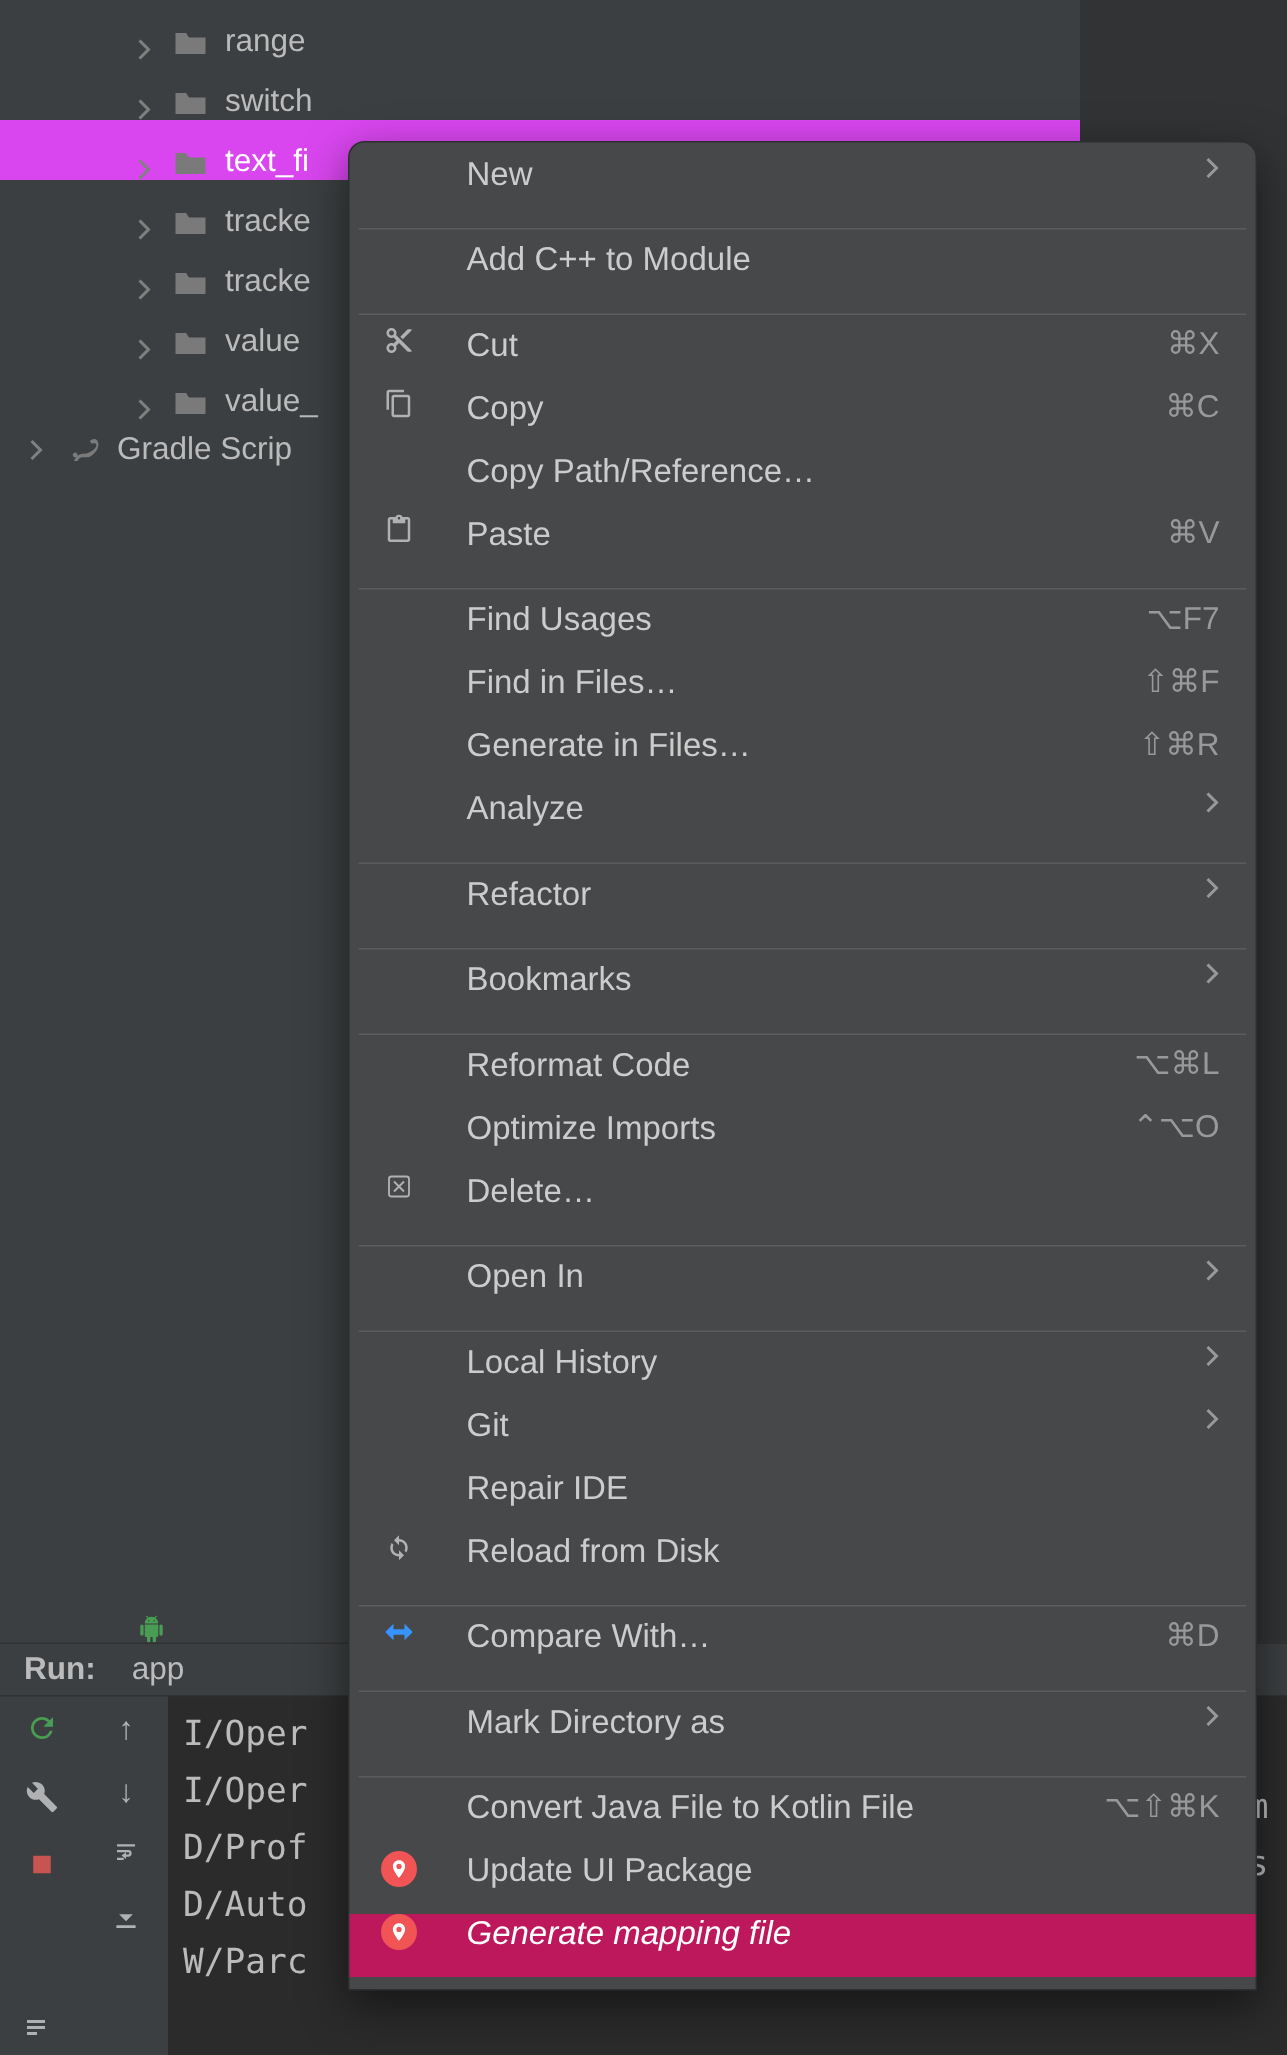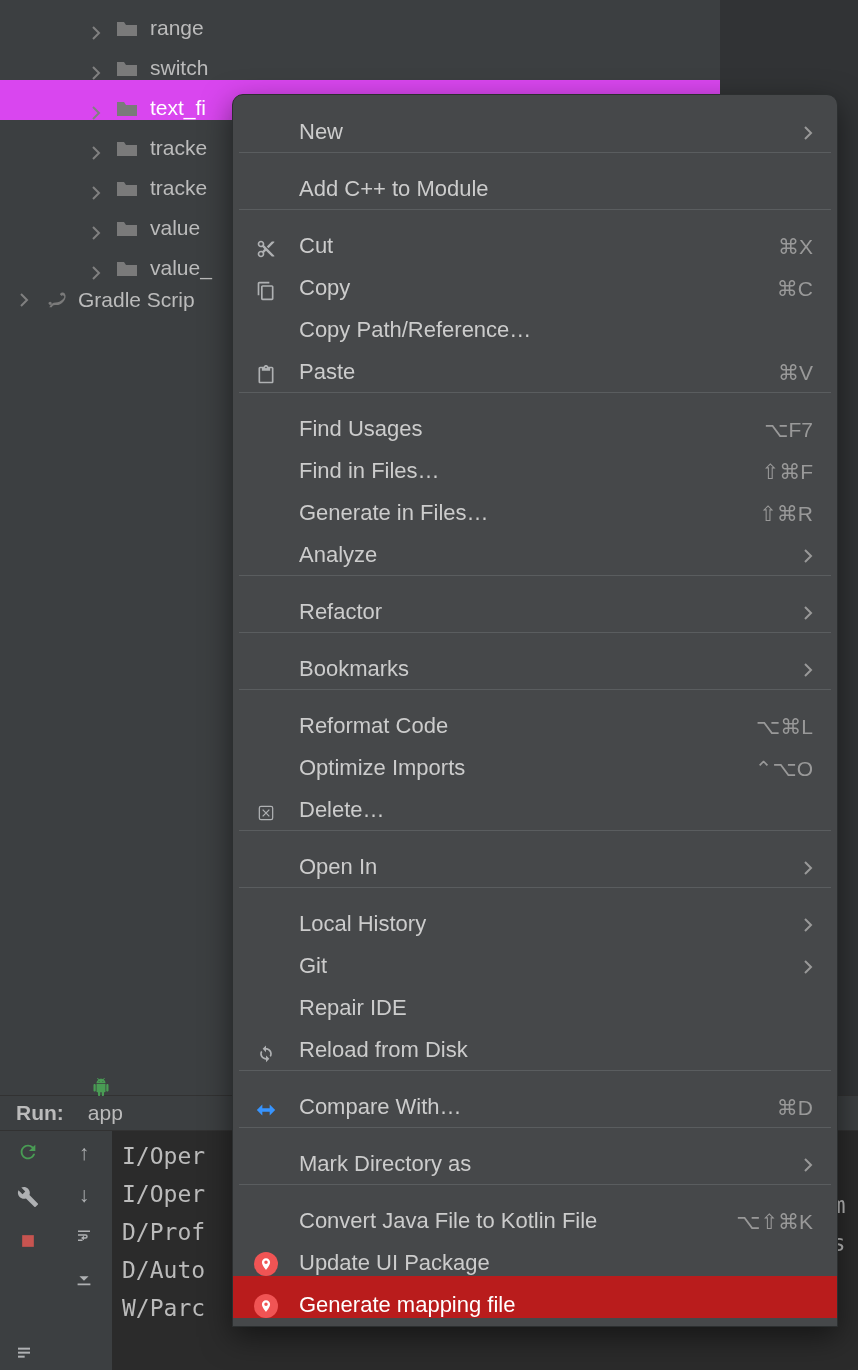--- a/index.html
+++ b/index.html
@@ -113,27 +113,28 @@
       width: 606px;
       background: #46484a;
       border: 1px solid #2c2f30;
       border-radius: 11px 11px 0 0;
       box-shadow: 0 10px 30px rgba(0,0,0,0.5);
       padding: 8px 0;
       z-index: 100;
     }
     .menu-item {
       display: flex;
-      align-items: flex-end;
+      align-items: flex-start;
       height: 42px;
       padding: 0 24px 0 18px;
       cursor: pointer;
       color: #cccccc;
-    }
-    .menu-item.highlighted { background: #b91c1c; color: #fff; }
+      gap: 12px;
+    }
+    .menu-item.highlighted { background: #be185d; color: #fff; font-style: italic; }
     .menu-icon {
       width: 30px;
       margin-right: 18px;
       display: inline-flex;
       justify-content: center;
       align-items: center;
       color: #afb1b3;
     }
     .menu-label { flex: 1; font-size: 22px; }
     .menu-shortcut { color: #999; font-size: 21px; }

